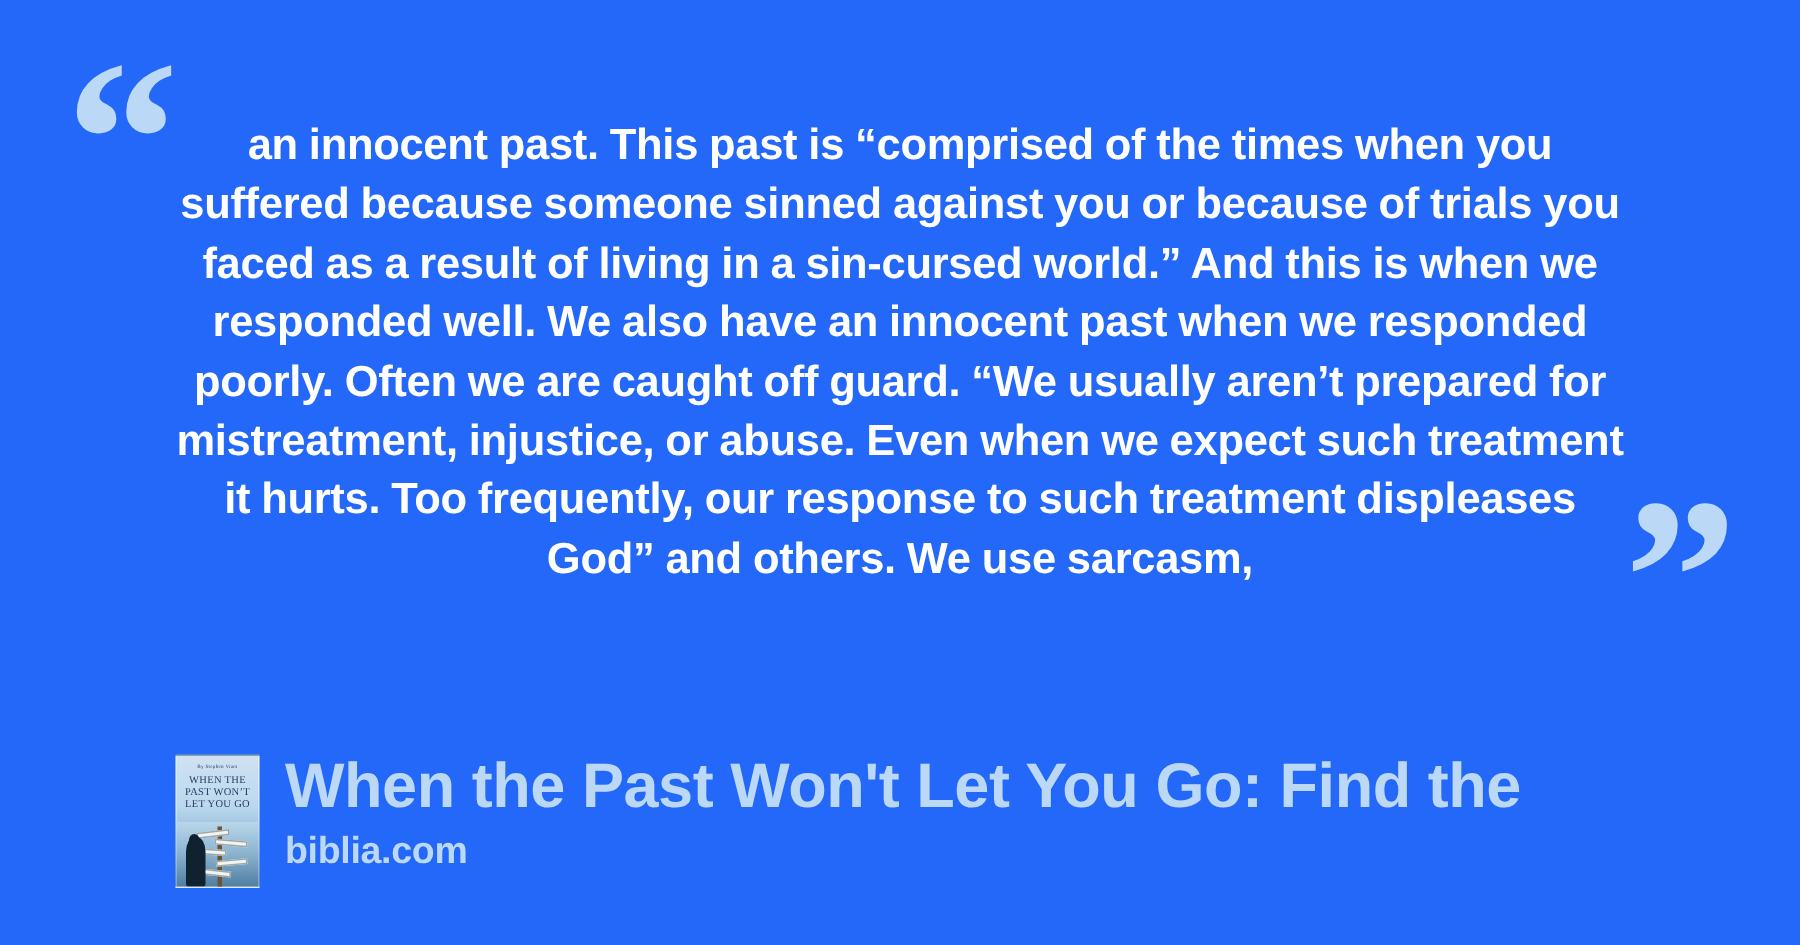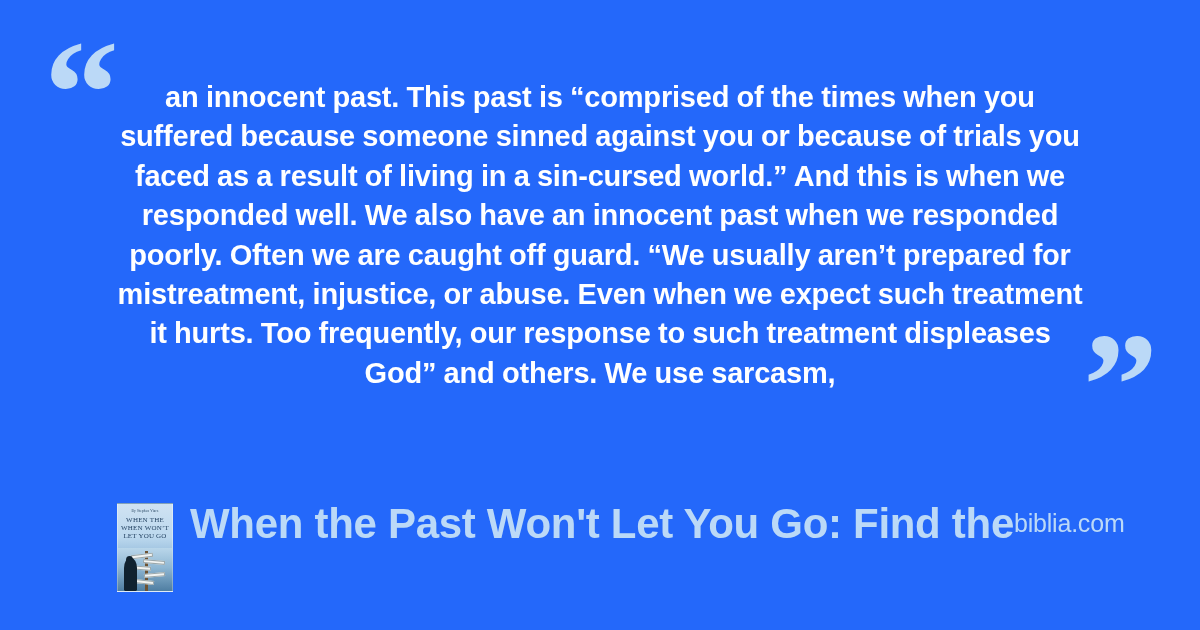--- a/index.html
+++ b/index.html
@@ -140,35 +140,35 @@
     left: 8px;
     bottom: 27px;
     width: 7px;
     height: 8px;
     background: #10222f;
     border-radius: 50%;
   }
 
   .footer-text {
     display: flex;
-    flex-direction: row;
+    flex-direction: column;
     justify-content: flex-start;
   }
   .book-title {
     color: #BBD9F7;
     font-weight: 700;
     font-size: 42px;
     line-height: 46px;
     letter-spacing: -0.3px;
     white-space: nowrap;
     margin-top: -2px;
   }
   .site-name {
     color: #BBD9F7;
-    font-weight: 400;
+    font-weight: 700;
     font-size: 25px;
     line-height: 30px;
     letter-spacing: -0.2px;
     margin-top: 5px;
   }
 </style>
 </head>
 <body>
 
 <div class="card">
@@ -187,21 +187,21 @@
       <div class="bc-sign bc-s1"></div>
       <div class="bc-sign bc-s2"></div>
       <div class="bc-sign bc-s3"></div>
       <div class="bc-sign bc-s4"></div>
       <div class="bc-sign bc-s5"></div>
       <div class="bc-head"></div>
       <div class="bc-figure"></div>
       <div class="bc-author">By Stephen Viars</div>
       <div class="bc-title">
         <div>WHEN THE</div>
-        <div>WHEN WON’T</div>
+        <div>PAST WON’T</div>
         <div>LET YOU GO</div>
       </div>
     </div>
 
     <div class="footer-text">
       <div class="book-title">When the Past Won't Let You Go: Find the</div>
       <div class="site-name">biblia.com</div>
     </div>
 
   </div>

